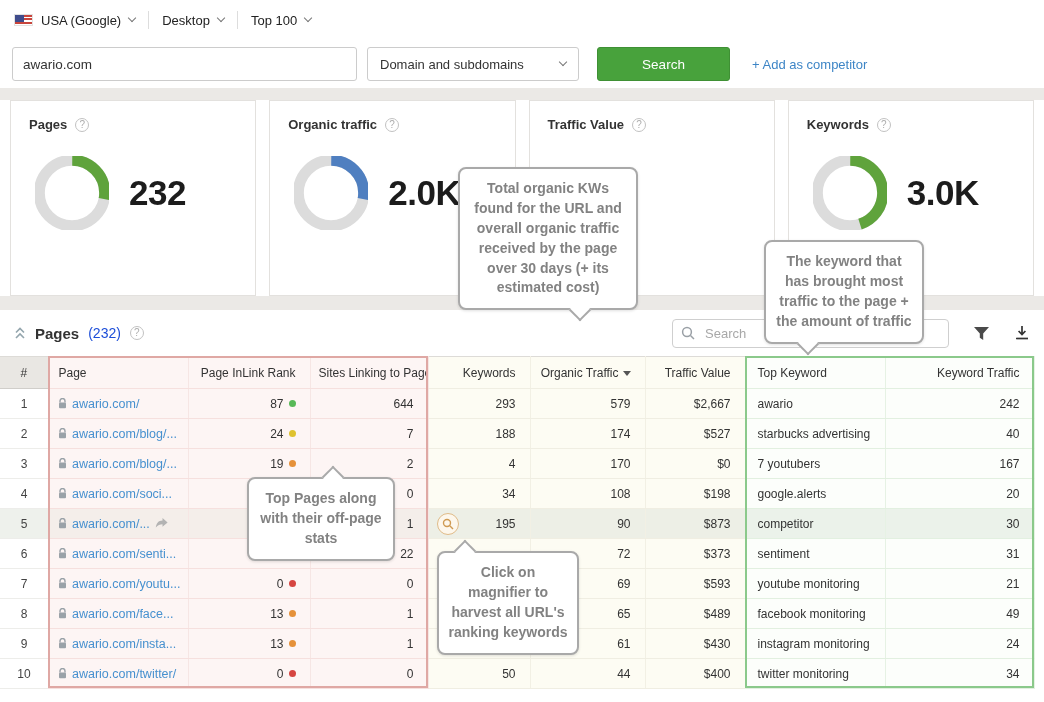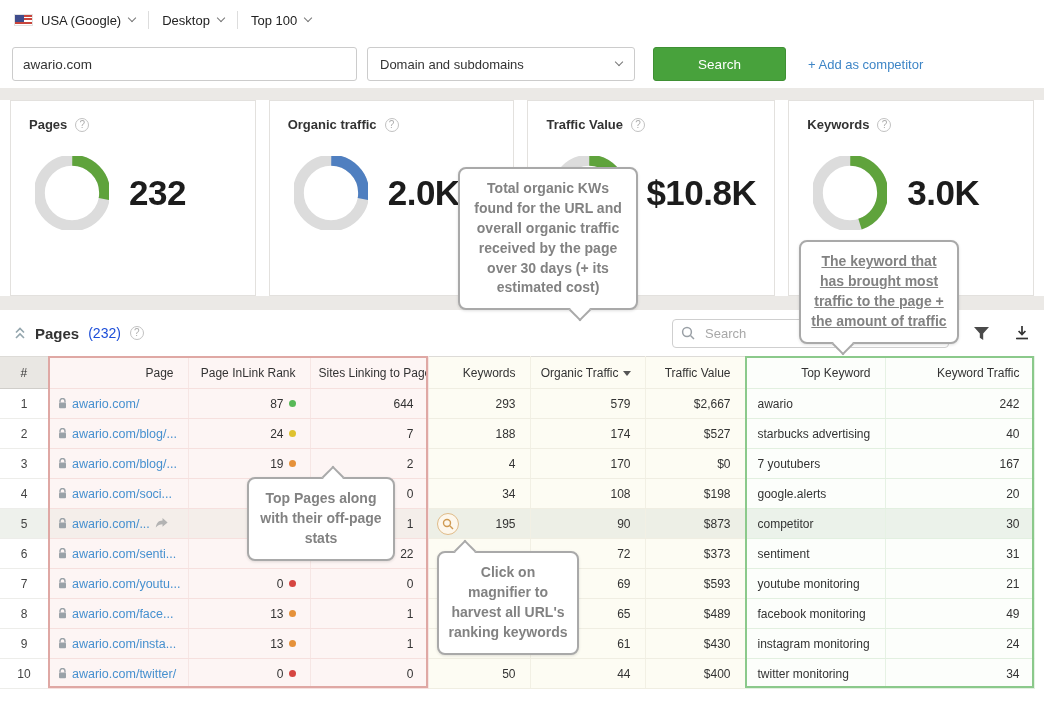--- a/index.html
+++ b/index.html
@@ -12,21 +12,21 @@
   .tb-item{display:flex;align-items:center;gap:8px;font-size:13px;color:#222;cursor:pointer;}
   .flag{width:19px;height:12px;display:inline-block;position:relative;border:1px solid #e2e2e2;
         background:repeating-linear-gradient(#c8453c 0 1.7px,#fff 1.7px 3.4px);}
   .flag::after{content:"";position:absolute;left:0;top:0;width:9px;height:6.5px;background:#3f4c8c;}
   .chev{width:6px;height:6px;border-right:1.5px solid #777;border-bottom:1.5px solid #777;transform:rotate(45deg);margin-top:-4px;}
   .tb-sep{width:1px;height:18px;background:#ddd;}
 
   
   .searchrow{height:48px;display:flex;align-items:center;padding:0 12px;gap:10px;background:#fff;}
   .query-input{width:345px;height:34px;border:1px solid #ccc;border-radius:3px;padding:0 10px;font-size:13.5px;color:#333;font-family:inherit;outline:none;}
-  .scope-select{width:268px;height:34px;border:1px solid #ccc;border-radius:3px;display:flex;align-items:center;justify-content:space-between;padding:0 12px;font-size:13px;color:#333;cursor:pointer;background:#fff;}
+  .scope-select{width:212px;height:34px;border:1px solid #ccc;border-radius:3px;display:flex;align-items:center;justify-content:space-between;padding:0 12px;font-size:13px;color:#333;cursor:pointer;background:#fff;}
   .search-btn{width:133px;height:34px;margin-left:8px;background:#48a23c;border:1px solid #3f9034;border-radius:3px;color:#fff;font-size:13.5px;font-family:inherit;cursor:pointer;}
   .add-comp{margin-left:12px;color:#3d85c6;font-size:13px;text-decoration:none;cursor:pointer;}
 
   .band{height:12px;background:#ebe9e6;}
   .band2{height:14px;background:#ebe9e6;}
 
   
   .cards{height:196px;display:grid;grid-template-columns:repeat(4,1fr);gap:13px;padding:0 10px;background:#fff;}
   .card{border:1px solid #e3e1de;background:#fff;padding:16px 18px;}
   .card-head{display:flex;align-items:center;gap:8px;}
@@ -44,21 +44,21 @@
   .table-search{margin-left:auto;position:relative;width:277px;}
   .table-search input{width:100%;height:29px;border:1px solid #cfcfcf;border-radius:4px;padding:0 10px 0 32px;font-size:13px;color:#333;font-family:inherit;outline:none;}
   .table-search input::placeholder{color:#a8a8a8;}
   .table-search .mag{position:absolute;left:9px;top:7px;}
   .icon-btn{margin-left:15px;cursor:pointer;display:flex;align-items:center;}
 
   
   table{width:1034px;border-collapse:collapse;table-layout:fixed;font-size:12px;}
   thead th{height:32px;background:#e9e7e3;font-weight:normal;color:#333;border-right:1px solid #d8d6d2;border-top:1px solid #dddbd7;border-bottom:1px solid #d0ceca;padding:0 14px 0 8px;white-space:nowrap;overflow:hidden;}
   th.ta-c{text-align:center;padding:0;}
-  th.ta-l{text-align:right;padding-left:10px;margin-left:44px;}
+  th.ta-l{text-align:left;padding-left:10px;margin-left:44px;}
   th.ta-r{text-align:right;}
   th.pl12{padding-left:12px;}
   .caret{display:inline-block;margin-left:4px;border-left:4px solid transparent;border-right:4px solid transparent;border-top:5px solid #555;vertical-align:middle;}
   tbody td{height:30px;border-bottom:1px solid #ededea;color:#333;background:#fff;overflow:hidden;white-space:nowrap;}
   .c-num{text-align:center;color:#444;}
   .c-page{padding:0 4px 0 10px;}
   .pagewrap{display:flex;align-items:center;gap:5px;}
   .plink{color:#4690cf;text-decoration:none;font-size:12.5px;cursor:pointer;}
   .c-r{text-align:right;padding-right:14px;}
   .valdot{display:inline-flex;align-items:center;gap:5px;}
@@ -79,21 +79,21 @@
   .zone{position:absolute;pointer-events:none;z-index:5;}
   .zone-pink{left:48px;top:356px;width:380px;height:332px;border:2px solid #dfa8a4;}
   .zone-green{left:745px;top:356px;width:289px;height:332px;border:2px solid #8bc98b;}
 
   
   .tip{position:absolute;z-index:30;background:#fff;border:2px solid #a9a9a9;border-radius:8px;padding:10px 9px;font-size:14px;font-weight:bold;color:#828282;text-align:center;line-height:1.42;box-shadow:0 1px 3px rgba(0,0,0,.12);}
   .tip-arrow{position:absolute;width:16px;height:16px;background:#fff;transform:rotate(45deg);}
   .tip-arrow.down{bottom:-10px;border-right:2px solid #a9a9a9;border-bottom:2px solid #a9a9a9;}
   .tip-arrow.up{top:-10px;border-left:2px solid #a9a9a9;border-top:2px solid #a9a9a9;}
   #tip1{left:458px;top:167px;width:180px;}
-  #tip2{left:799px;top:240px;width:160px;text-decoration:underline;}
+  #tip2{left:764px;top:240px;width:160px;}
   #tip3{left:247px;top:477px;width:148px;}
   #tip4{left:437px;top:551px;width:142px;}
 </style>
 </head>
 <body>
 
 <div class="page">
 
   <header class="topbar">
     <div class="tb-item">
@@ -149,27 +149,20 @@
           <circle cx="18" cy="18" r="15.915" fill="none" stroke="#dcdcdc" stroke-width="5.4"></circle>
           <circle class="arc" cx="18" cy="18" r="15.915" fill="none" stroke-width="5.4" stroke-dasharray="28 72" stroke-dashoffset="25" stroke="#4f7fc0"></circle>
         </svg>
         <span class="card-value">2.0K</span>
       </div>
     </div>
     <div class="card">
       <div class="card-head">
         <span class="card-title">Traffic Value</span>
         <span class="help">?</span>
-      </div>
-      <div class="card-body">
-        <svg class="donut" viewBox="0 0 36 36">
-          <circle cx="18" cy="18" r="15.915" fill="none" stroke="#dcdcdc" stroke-width="5.4"></circle>
-          <circle class="arc" cx="18" cy="18" r="15.915" fill="none" stroke-width="5.4" stroke-dasharray="25 75" stroke-dashoffset="25" stroke="#5fa33c"></circle>
-        </svg>
-        <span class="card-value">$10.8K</span>
       </div>
     </div>
     <div class="card">
       <div class="card-head">
         <span class="card-title">Keywords</span>
         <span class="help">?</span>
       </div>
       <div class="card-body">
         <svg class="donut" viewBox="0 0 36 36">
           <circle cx="18" cy="18" r="15.915" fill="none" stroke="#dcdcdc" stroke-width="5.4"></circle>

